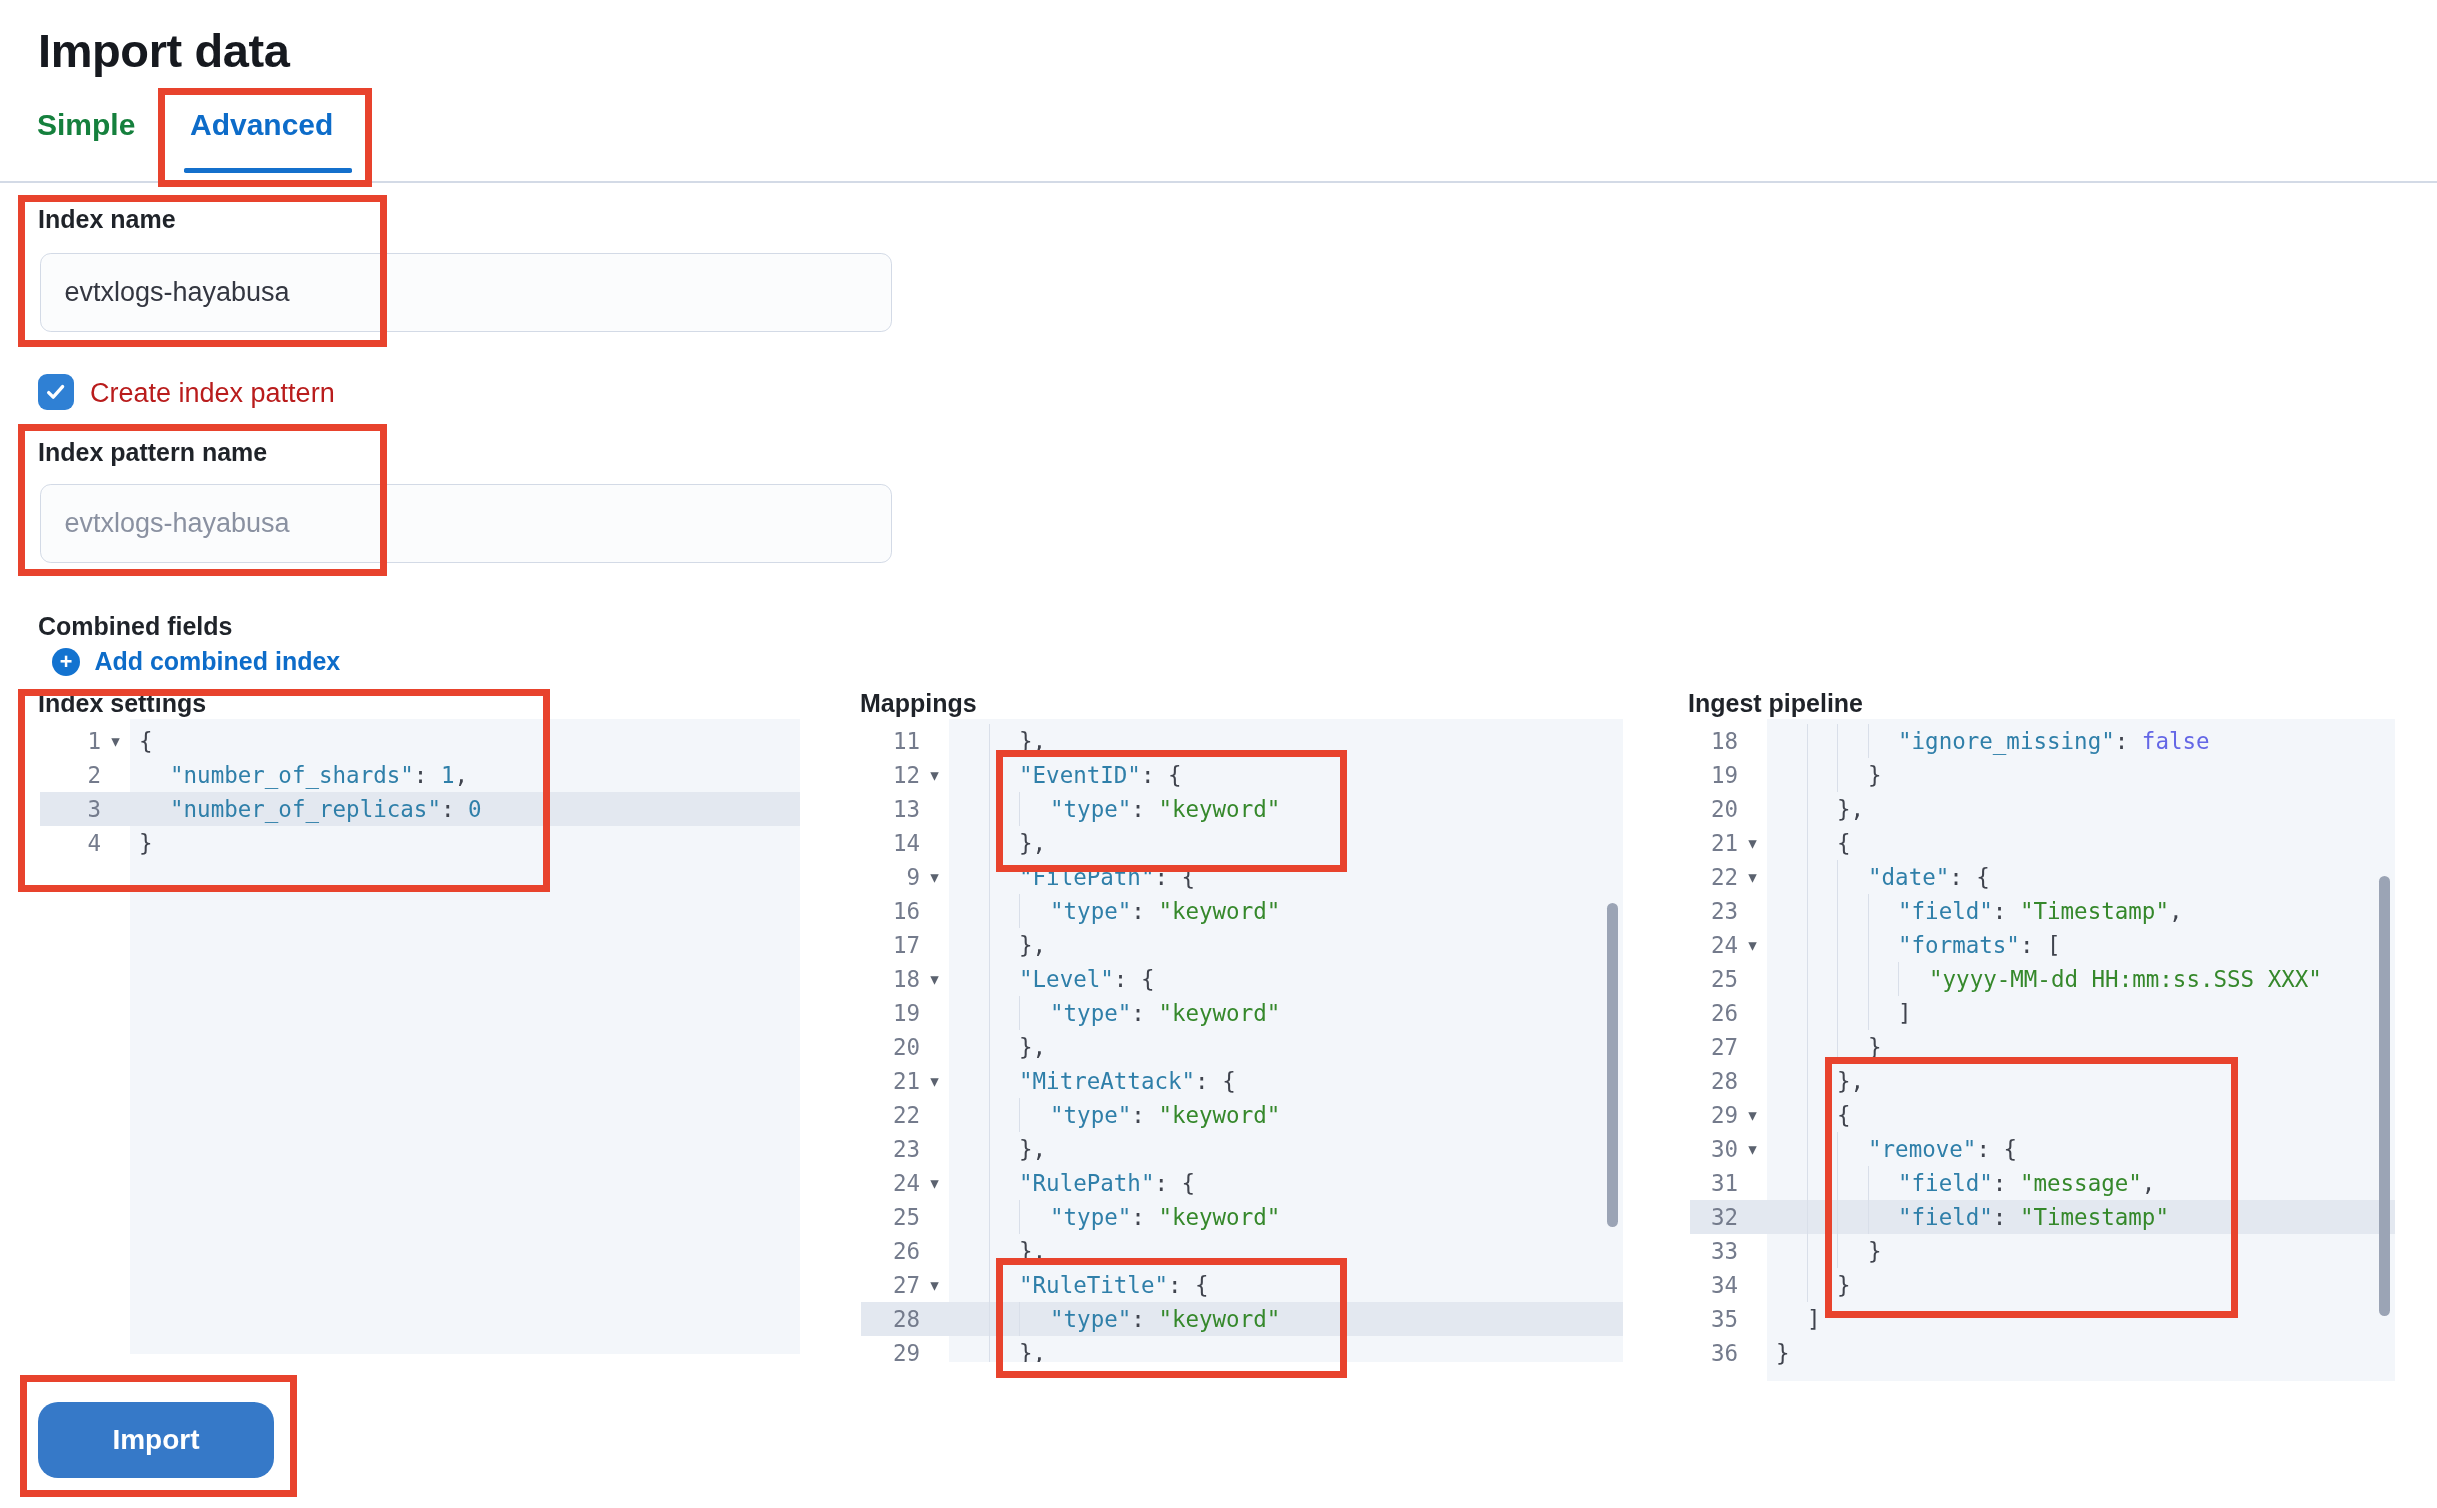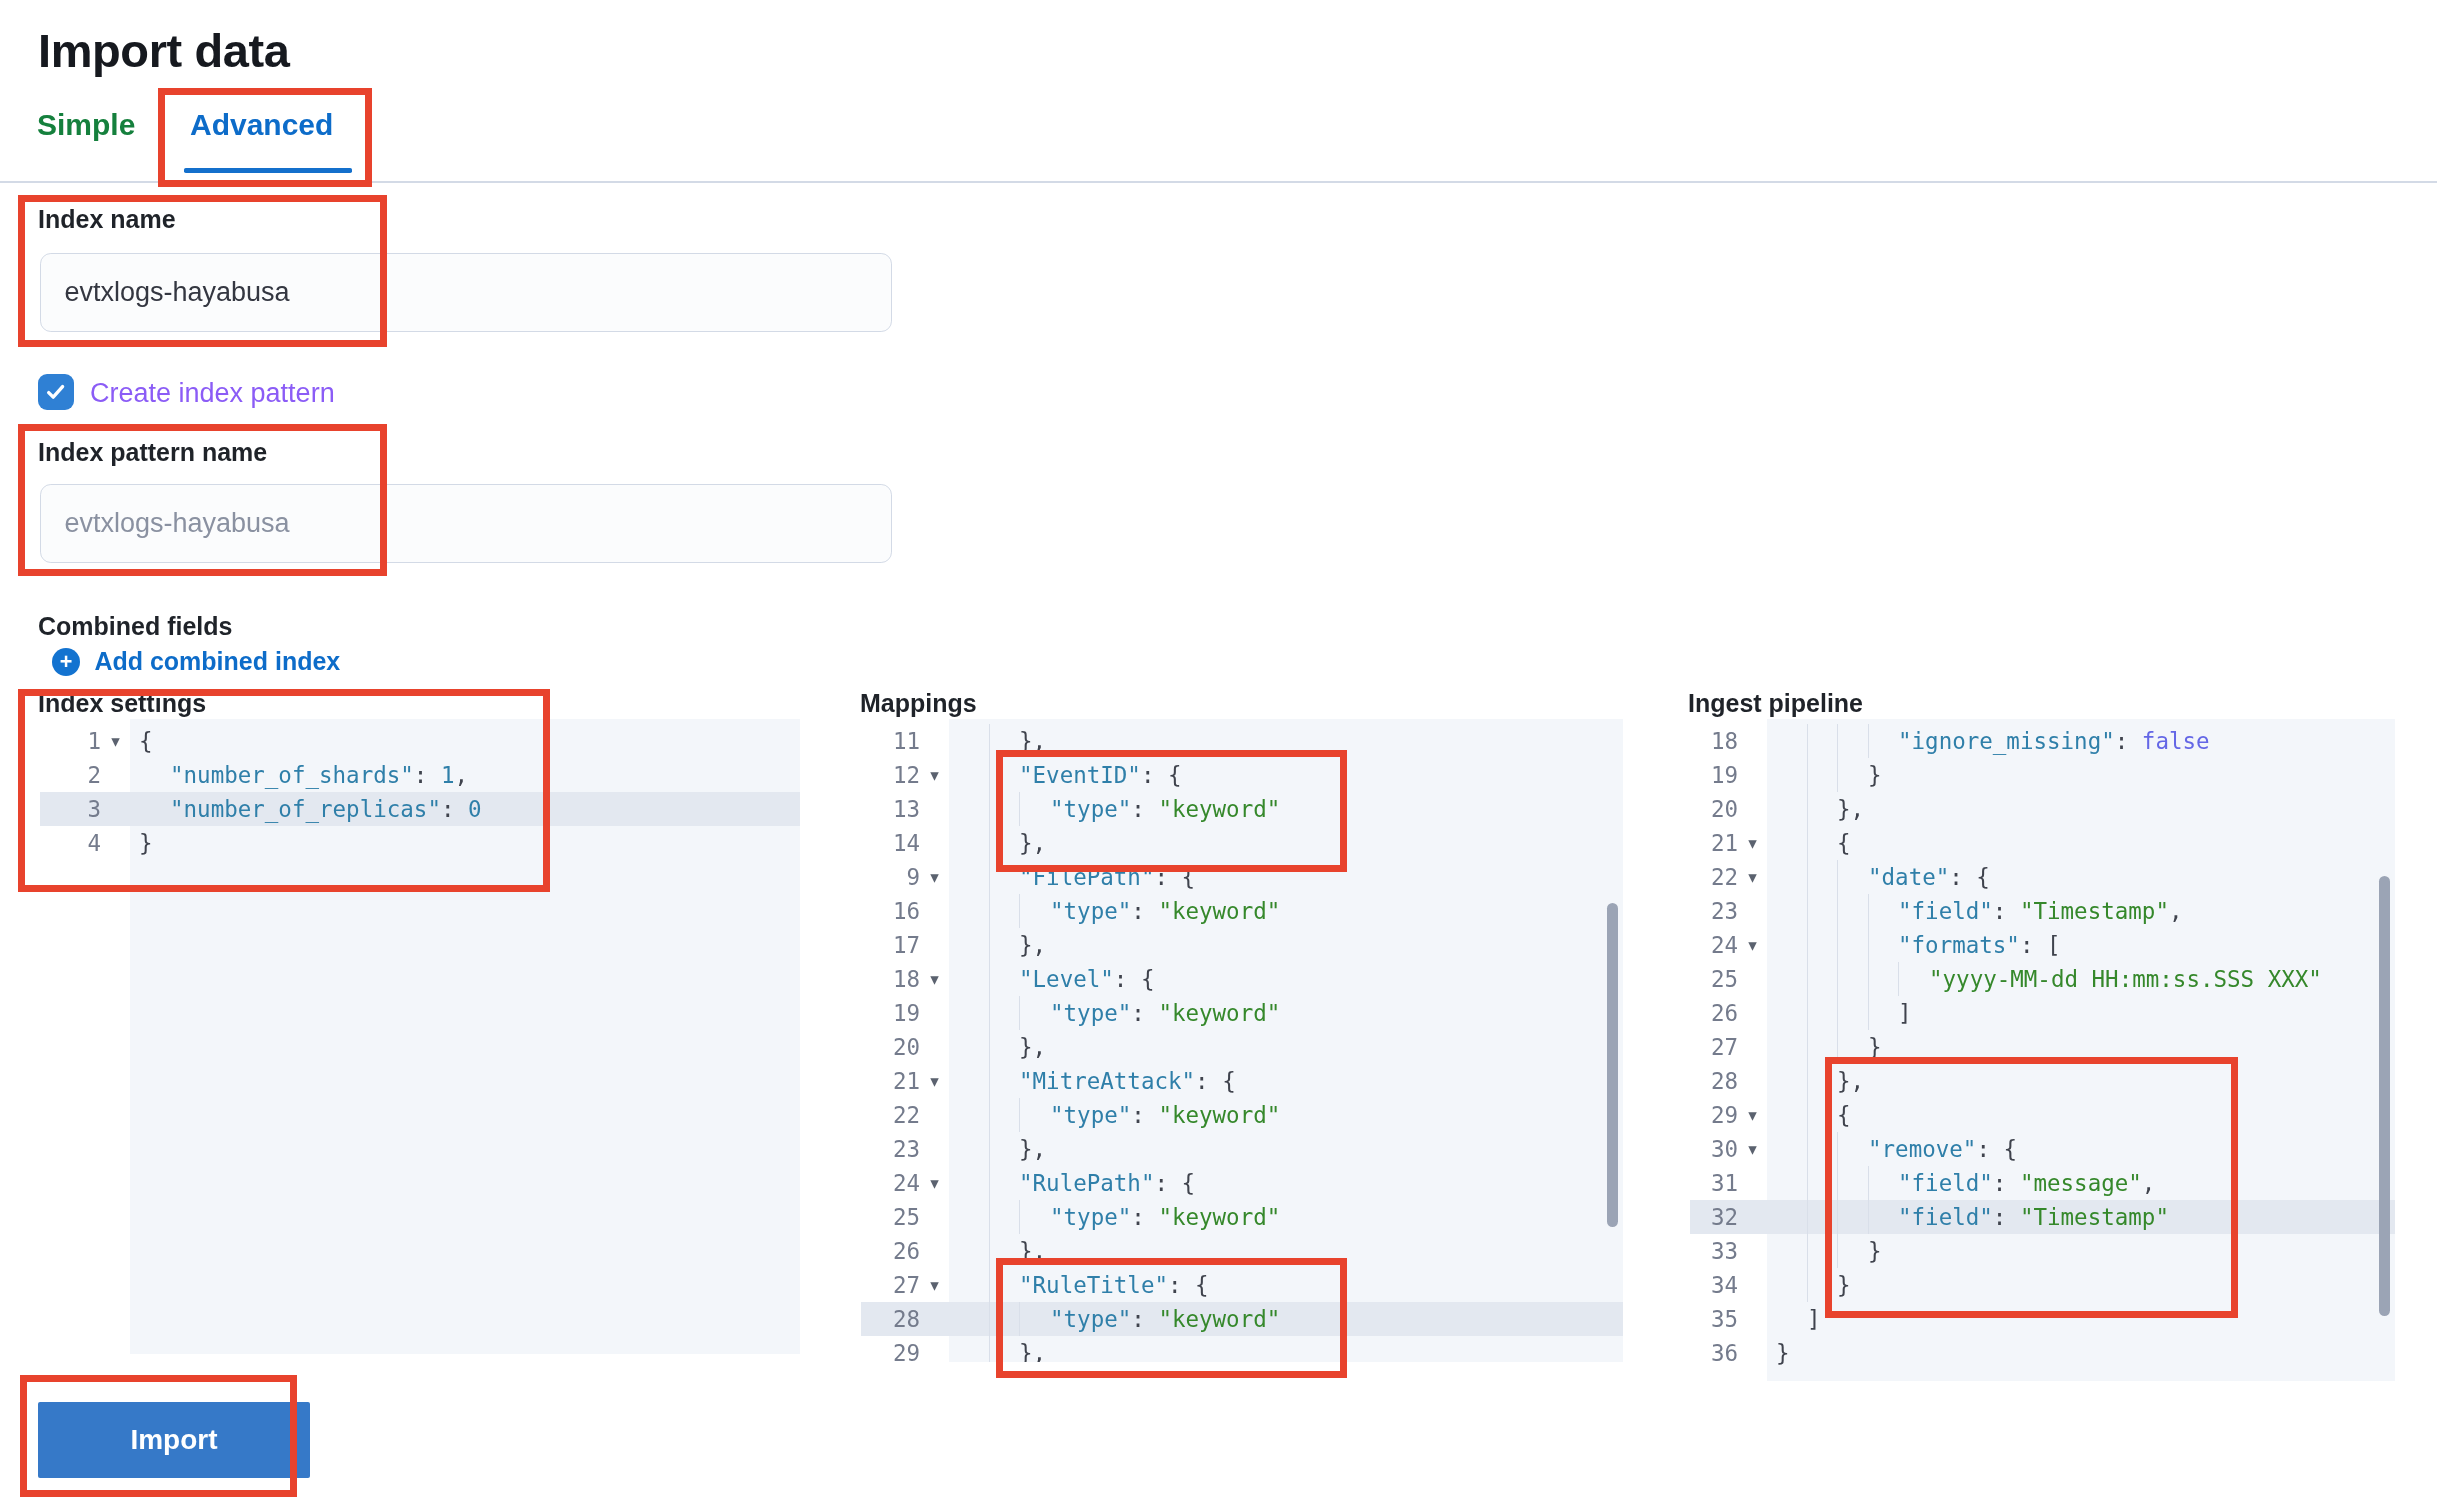--- a/index.html
+++ b/index.html
@@ -25,21 +25,21 @@
   .text-input{left:40px;width:852px;height:79px;background:#fbfcfd;border:1.8px solid #d3dae6;
               border-radius:10.8px;font-size:27px;padding:0 23.4px;box-sizing:border-box;
               font-family:"Liberation Sans","DejaVu Sans",sans-serif;color:#343741;outline:none;}
   .text-input::placeholder{color:#8a91a1;opacity:1;}
   #input-index-name{top:253px;}
   #input-index-pattern{top:484px;}
 
   #checkbox{left:38px;top:374px;width:36px;height:36px;background:#2f80d4;border-radius:9px;
             display:flex;align-items:center;justify-content:center;cursor:pointer;}
   #checkbox svg{width:23.4px;height:23.4px;}
-  #lbl-checkbox{left:90px;top:378px;font-size:27px;color:#8b5cf6;}
+  #lbl-checkbox{left:90px;top:378px;font-size:27px;color:#b91c1c;}
 
   #add-combined{left:52px;top:647px;display:flex;align-items:center;cursor:pointer;}
   #plus-icon{width:28px;height:28px;border-radius:50%;background:#1373d0;color:#fff;display:flex;
              align-items:center;justify-content:center;font-size:21.6px;font-weight:700;line-height:1;}
   #add-combined span.lbl{margin-left:14.4px;font-size:25px;font-weight:700;color:#0d6cc9;}
 
   
   .ed-label{font-size:25px;font-weight:700;color:#1f2329;top:689px;}
   #lbl-settings{left:38px;}
   #lbl-mappings{left:860px;}
@@ -73,22 +73,22 @@
   .tk-s{color:#35882b;}  
   .tk-b{color:#6467e6;}  
   .tk-n{color:#2f7fa9;}  
   .tk-p{color:#3f434d;}  
 
   .thumb{position:absolute;width:10.8px;border-radius:6.3px;background:#9ba4b5;}
   #thumb-mappings{right:5.4px;top:184px;height:324px;}
   #thumb-ingest{right:5.4px;top:157px;height:440px;}
 
   
-  #import-btn{left:38px;top:1402px;width:272px;height:76px;background:#3679c8;border:none;
-              border-radius:2px;color:#fff;font-size:28px;font-weight:700;cursor:pointer;
+  #import-btn{left:38px;top:1402px;width:236px;height:76px;background:#3679c8;border:none;
+              border-radius:20px;color:#fff;font-size:28px;font-weight:700;cursor:pointer;
               font-family:"Liberation Sans","DejaVu Sans",sans-serif;}
 
   
   .rb{position:absolute;border:7.2px solid #e8432d;pointer-events:none;z-index:50;box-sizing:border-box;}
   #rb-advanced{left:158px;top:88px;width:214px;height:99px;}
   #rb-index-name{left:18px;top:195px;width:369px;height:152px;}
   #rb-index-pattern{left:18px;top:424px;width:369px;height:152px;}
   #rb-index-settings{left:18px;top:689px;width:532px;height:203px;}
   #rb-eventid{left:996px;top:750px;width:351px;height:122px;}
   #rb-ruletitle{left:996px;top:1258px;width:351px;height:120px;}

